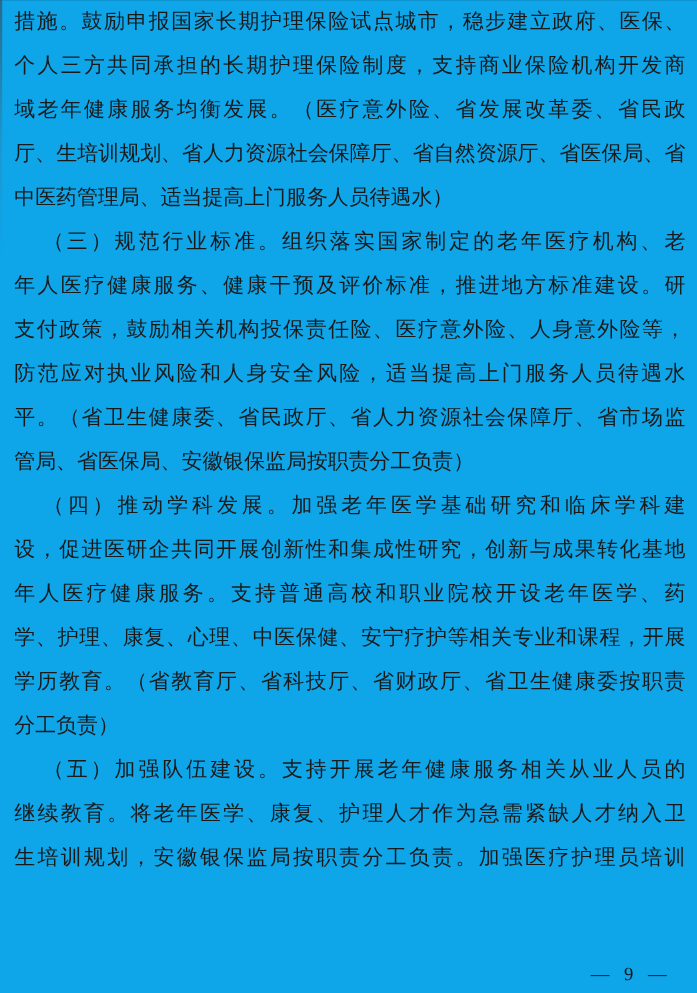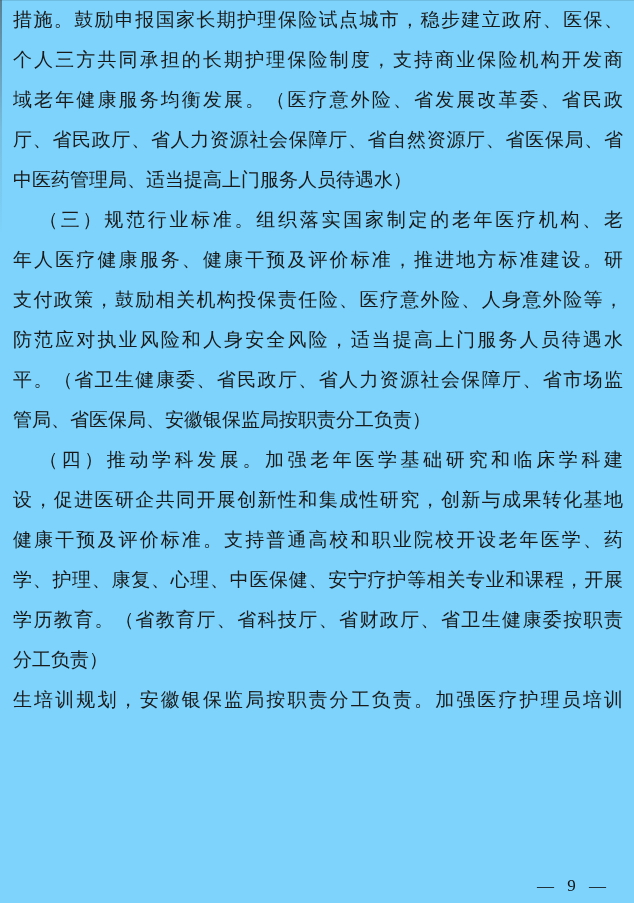--- a/index.html
+++ b/index.html
@@ -5,21 +5,21 @@
   html, body {
     margin: 0;
     padding: 0;
     background: #ffffff;
     font-family: "Liberation Serif", "DejaVu Serif", serif;
   }
   .scan-page {
     position: relative;
     width: 634px;
     height: 903px;
-    background: #7dd3fc;
+    background: #0ea5e9;
     overflow: hidden;
     box-shadow: inset 0 1px 0 rgba(0,0,0,0.10);
   }
   
   .edge-shade {
     position: absolute;
     left: 0;
     top: 0;
     width: 2px;
     height: 235px;
@@ -69,42 +69,44 @@
 
 <div class="scan-page">
   <div class="edge-shade"></div>
 
   <div class="content">
 
     <div class="para">
       <div class="line">措施。鼓励申报国家长期护理保险试点城市，稳步建立政府、医保、</div>
       <div class="line">个人三方共同承担的长期护理保险制度，支持商业保险机构开发商</div>
       <div class="line">域老年健康服务均衡发展。（医疗意外险、省发展改革委、省民政</div>
-      <div class="line">厅、省民政厅、省人力资源社会保障厅、省自然资源厅、省医保局、省</div>
+      <div class="line">厅、生培训规划、省人力资源社会保障厅、省自然资源厅、省医保局、省</div>
       <div class="line short">中医药管理局、适当提高上门服务人员待遇水）</div>
     </div>
 
     <div class="para">
       <div class="line first">（三）规范行业标准。组织落实国家制定的老年医疗机构、老</div>
       <div class="line">年人医疗健康服务、健康干预及评价标准，推进地方标准建设。研</div>
       <div class="line">支付政策，鼓励相关机构投保责任险、医疗意外险、人身意外险等，</div>
       <div class="line">防范应对执业风险和人身安全风险，适当提高上门服务人员待遇水</div>
       <div class="line">平。（省卫生健康委、省民政厅、省人力资源社会保障厅、省市场监</div>
       <div class="line short">管局、省医保局、安徽银保监局按职责分工负责）</div>
     </div>
 
     <div class="para">
       <div class="line first">（四）推动学科发展。加强老年医学基础研究和临床学科建</div>
       <div class="line">设，促进医研企共同开展创新性和集成性研究，创新与成果转化基地</div>
-      <div class="line">健康干预及评价标准。支持普通高校和职业院校开设老年医学、药</div>
+      <div class="line">年人医疗健康服务。支持普通高校和职业院校开设老年医学、药</div>
       <div class="line">学、护理、康复、心理、中医保健、安宁疗护等相关专业和课程，开展</div>
       <div class="line">学历教育。（省教育厅、省科技厅、省财政厅、省卫生健康委按职责</div>
       <div class="line short">分工负责）</div>
     </div>
 
     <div class="para">
+      <div class="line first">（五）加强队伍建设。支持开展老年健康服务相关从业人员的</div>
+      <div class="line">继续教育。将老年医学、康复、护理人才作为急需紧缺人才纳入卫</div>
       <div class="line">生培训规划，安徽银保监局按职责分工负责。加强医疗护理员培训</div>
     </div>
 
   </div>
 
   <div class="pageno-row">— 9 —</div>
 </div>
 
 </body></html>

